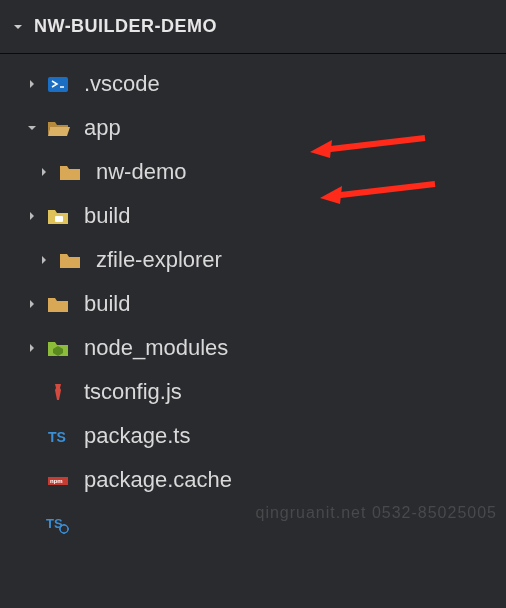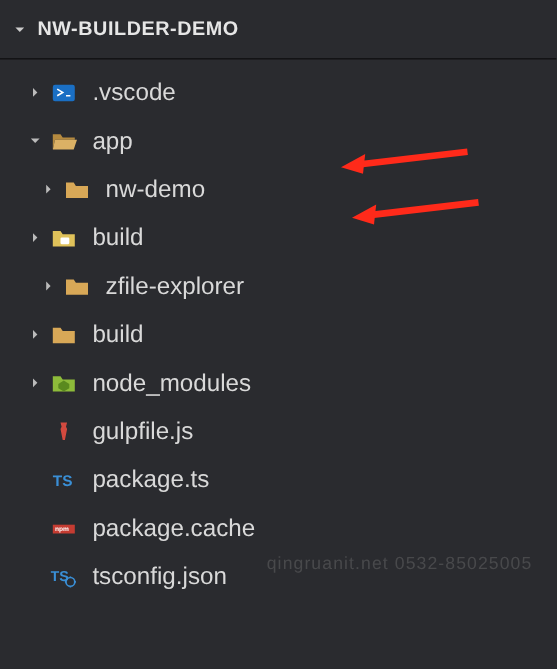--- a/index.html
+++ b/index.html
@@ -50,21 +50,21 @@
       margin-right: 12px;
       display: inline-flex;
       align-items: center;
       flex-shrink: 0;
     }
     .label { color: #d9d9d9; font-size: 22px; }
     .header .chevron { margin-right: 8px; }
     .watermark {
       position: absolute;
       bottom: 86px;
-      right: 22px;
+      right: 9px;
       color: rgba(130,130,130,0.35);
       font-size: 16px;
       letter-spacing: 1px;
       pointer-events: none;
     }
     .arrow {
       position: absolute;
       pointer-events: none;
     }
     .arrow svg { display: block; }
@@ -181,21 +181,21 @@
       <span class="chevron spacer">
         <svg width="10" height="10" viewBox="0 0 10 10">
           <path d="M3 1 L7 5 L3 9 Z" fill="#bbb"></path>
         </svg>
       </span>
       <span class="icon">
         <svg width="24" height="22" viewBox="0 0 24 22">
           <path d="M9 3h6l-1 4 1 2-2 10h-2L9 9l1-2z" fill="#d34a3f"></path>
         </svg>
       </span>
-      <span class="label">gulpfile.js</span>
+      <span class="label">tsconfig.js</span>
     </div>
     <div class="row">
       <span class="chevron spacer">
         <svg width="10" height="10" viewBox="0 0 10 10">
           <path d="M3 1 L7 5 L3 9 Z" fill="#bbb"></path>
         </svg>
       </span>
       <span class="icon">
         <svg width="24" height="22" viewBox="0 0 24 22">
           <rect width="24" height="22" fill="none"></rect>
@@ -224,21 +224,20 @@
           <path d="M3 1 L7 5 L3 9 Z" fill="#bbb"></path>
         </svg>
       </span>
       <span class="icon">
         <svg width="24" height="22" viewBox="0 0 24 22">
           <text x="0" y="15" font-size="13" font-weight="700" fill="#3a8fd6">TS</text>
           <circle cx="18" cy="16" r="4" fill="none" stroke="#3a8fd6" stroke-width="1.5"></circle>
           <path d="M18 12v-1M18 21v-1M14 16h-1M23 16h-1" stroke="#3a8fd6" stroke-width="1.5"></path>
         </svg>
       </span>
-      <span class="label">tsconfig.json</span>
     </div>
   </div>
 
 <div class="arrow" style="top:130px; left:310px;">
   <svg width="120" height="30">
       <line x1="115" y1="8" x2="12" y2="20" stroke="#ff2a1a" stroke-width="6"></line>
       <polygon points="0,22 22,10 20,28" fill="#ff2a1a"></polygon>
     </svg>
 </div>
 <div class="arrow" style="top:178px; left:320px;">

